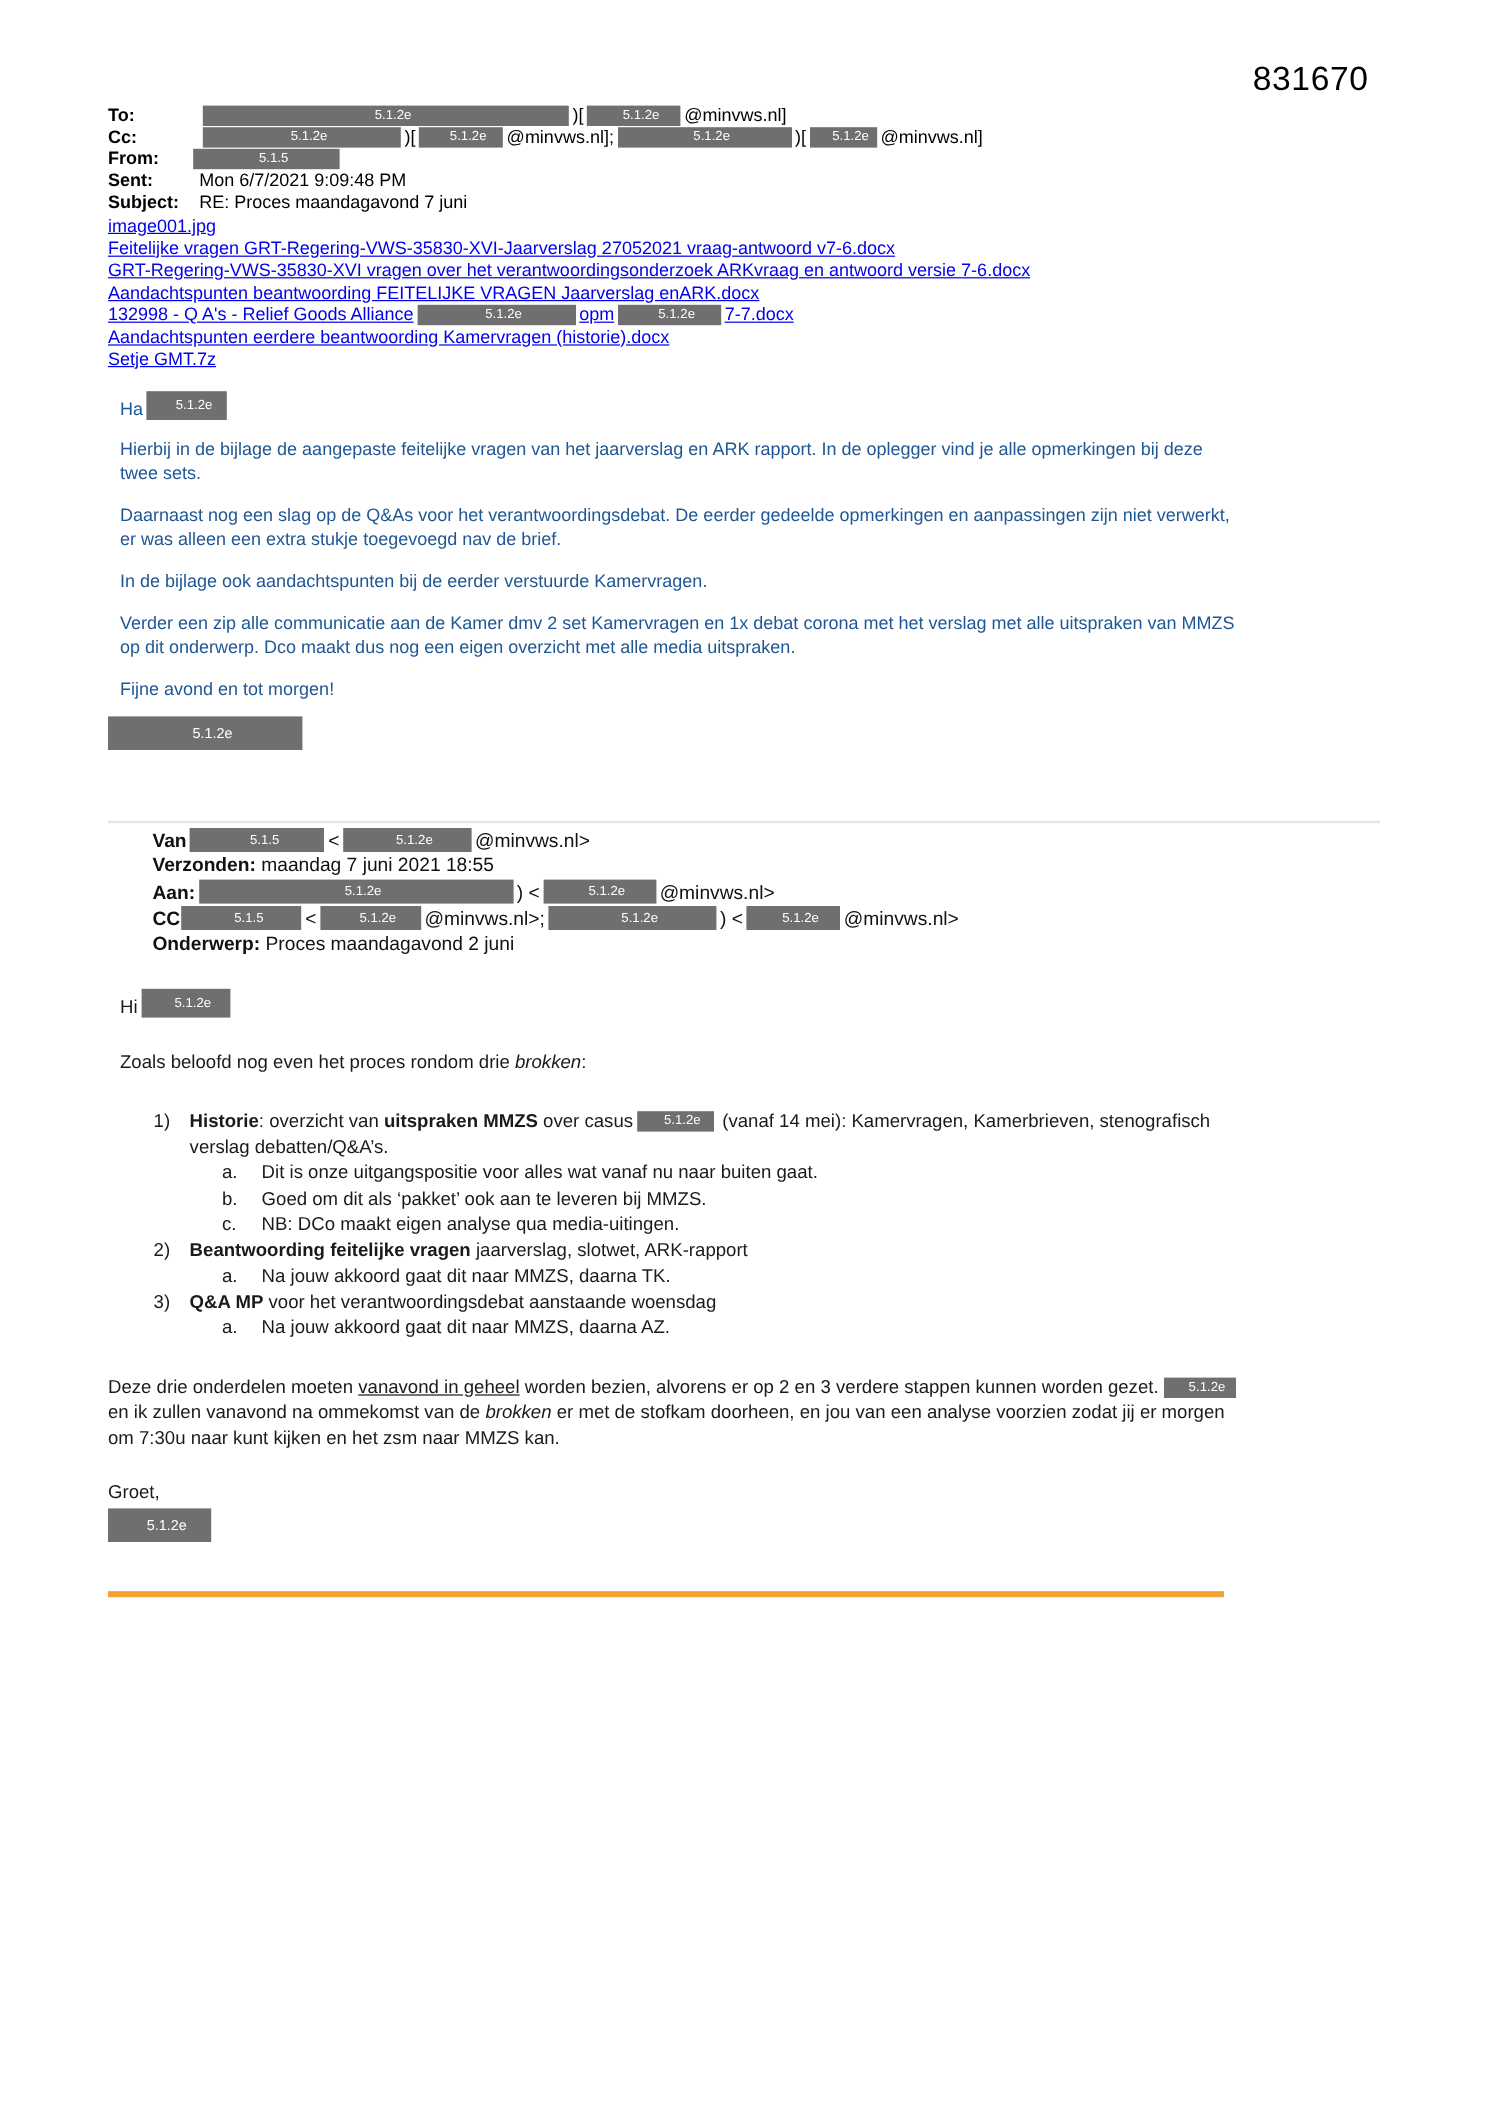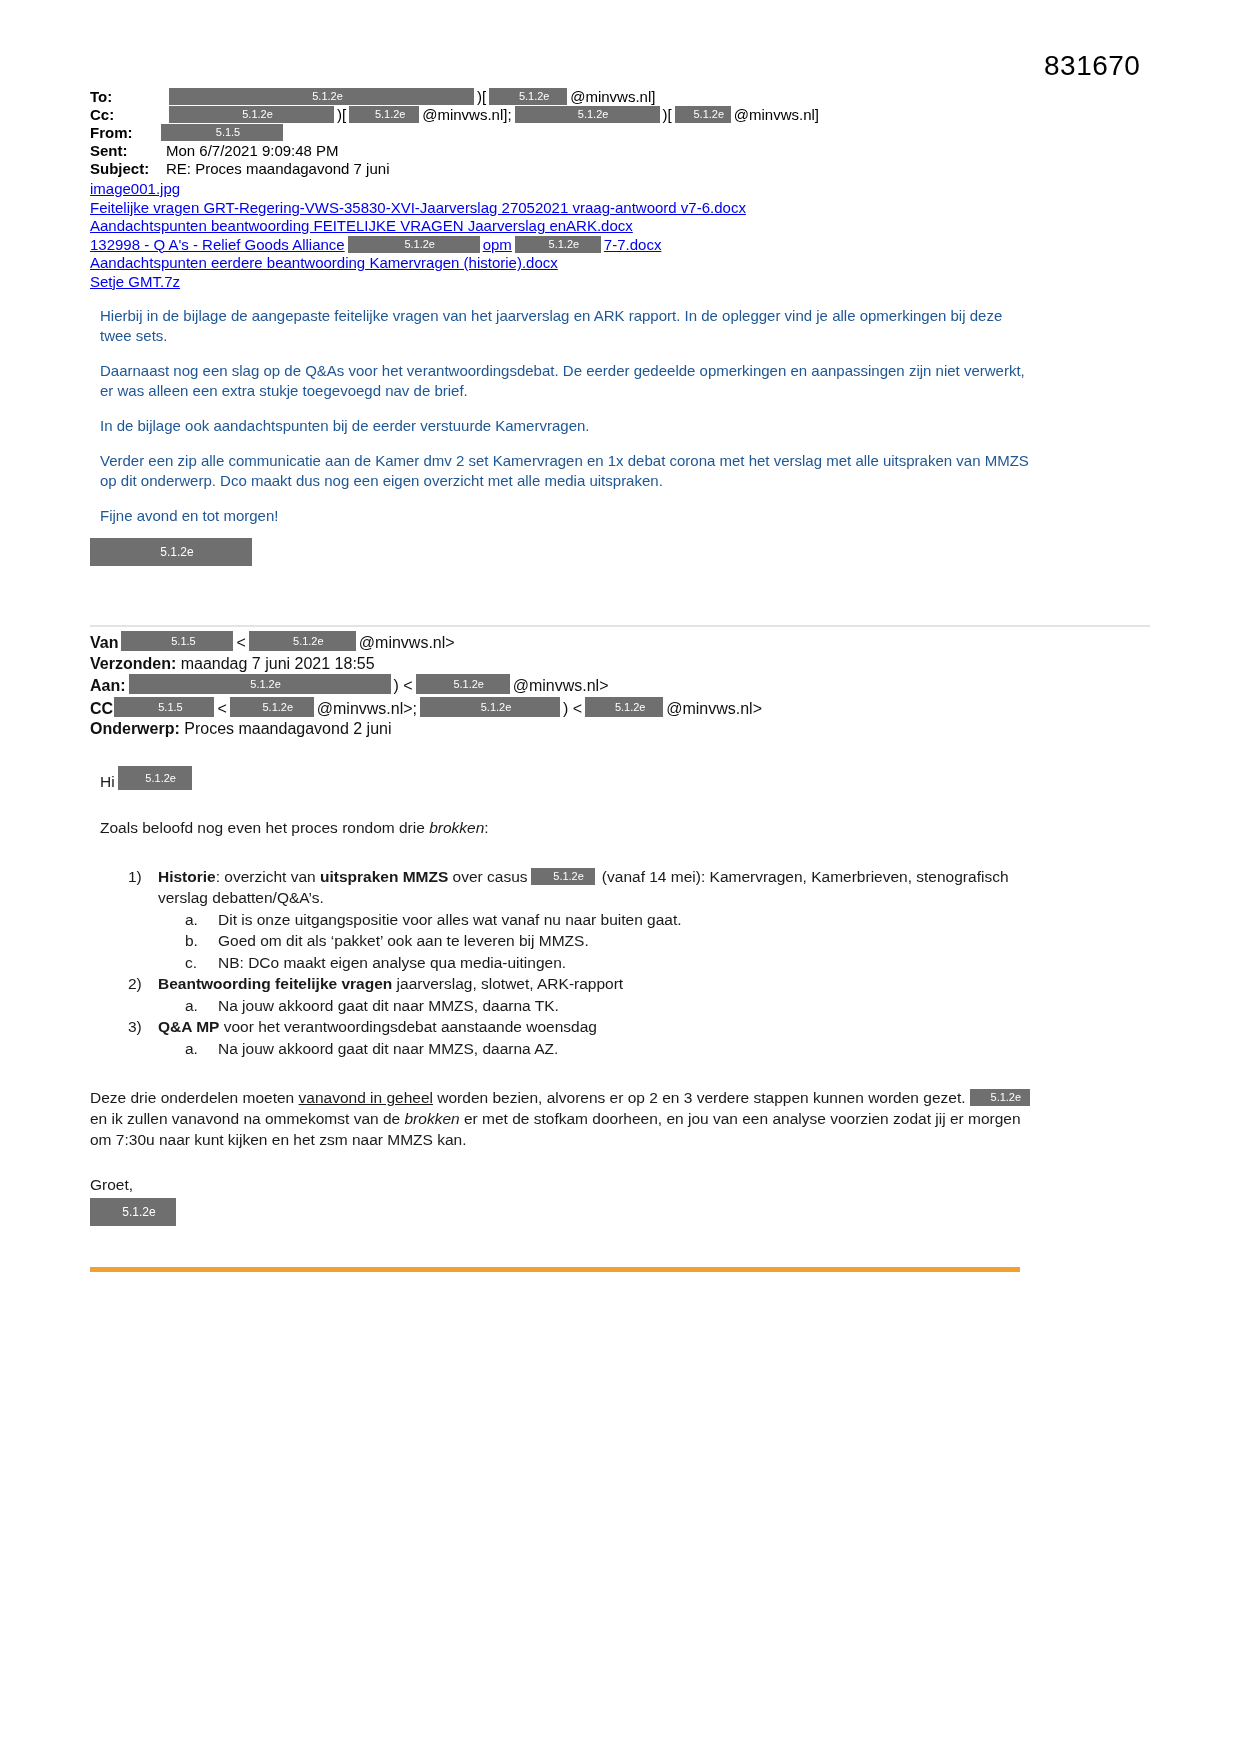--- a/index.html
+++ b/index.html
@@ -24,21 +24,21 @@
   .att, .attpart { color:#0000EB; text-decoration:underline; cursor:pointer; }
 
   
   .b1 { color:#1F5795; font-size:15px; line-height:20px; margin:15px 0 0 0; max-width:935px; }
   .greet1 { margin-top:16px; color:#1F5795; font-size:15px; }
   .sigbox { margin-top:12px; }
 
   .divider { border-top:2px solid #E4E4E4; width:1060px; margin-top:58px; }
 
   
-  .h2blk { margin-top:4px; }
+  .h2blk { margin-top:4px;margin-left:37px; }
   .h2row { font-size:16px; line-height:20.5px; color:#111; white-space:nowrap; }
   .h2row b { font-weight:bold; }
   .h2row .red { height:20px; line-height:20px; }
 
   
   .b2 { color:#1a1a1a; font-size:15.5px; line-height:21px; margin-top:26px; max-width:945px; }
   .greet2 { margin-top:26px; font-size:15.5px; }
   .greet2 .red, .greet1 .red { height:24px; line-height:24px; min-width:55px; }
 
   .list { margin-top:28px; }
@@ -77,28 +77,32 @@
         <span class="lbl">Sent:</span><span>Mon 6/7/2021 9:09:48 PM</span>
       </div>
       <div class="h1row">
         <span class="lbl">Subject:</span><span>RE: Proces maandagavond 7 juni</span>
       </div>
     </div>
 
     <div class="attwrap">
       <div class="attline"><a class="att">image001.jpg</a></div>
       <div class="attline"><a class="att">Feitelijke vragen GRT-Regering-VWS-35830-XVI-Jaarverslag 27052021 vraag-antwoord v7-6.docx</a></div>
+      <div class="attline"><a class="att">GRT-Regering-VWS-35830-XVI vragen over het verantwoordingsonderzoek ARKvraag en antwoord versie 7-6.docx</a></div>
       <div class="attline"><a class="att">Aandachtspunten beantwoording FEITELIJKE VRAGEN Jaarverslag enARK.docx</a></div>
       <div class="attline">
         <span class="attpart">132998 - Q  A's - Relief Goods Alliance</span><span class="red" style="width:120px">5.1.2e</span><span class="attpart">opm</span><span class="red" style="width:74px">5.1.2e</span><span class="attpart">7-7.docx</span>
       </div>
       <div class="attline"><a class="att">Aandachtspunten eerdere beantwoording Kamervragen (historie).docx</a></div>
       <div class="attline"><a class="att">Setje GMT.7z</a></div>
     </div>
 
+    <div class="greet1" style="margin-left:10px">
+      <span>Ha</span><span class="red" style="width:55px">5.1.2e</span>
+    </div>
     <p class="b1" style="margin-left:10px">Hierbij in de bijlage de aangepaste feitelijke vragen van het jaarverslag en ARK rapport. In de oplegger vind je alle opmerkingen bij deze twee sets.</p>
     <p class="b1" style="margin-left:10px">Daarnaast nog een slag op de Q&amp;As voor het verantwoordingsdebat. De eerder gedeelde opmerkingen en aanpassingen zijn niet verwerkt, er was alleen een extra stukje toegevoegd nav de brief.</p>
     <p class="b1" style="margin-left:10px">In de bijlage ook aandachtspunten bij de eerder verstuurde Kamervragen.</p>
     <p class="b1" style="margin-left:10px">Verder een zip alle communicatie aan de Kamer dmv 2 set Kamervragen en 1x debat corona met het verslag met alle uitspraken van MMZS op dit onderwerp. Dco maakt dus nog een eigen overzicht met alle media uitspraken.</p>
     <p class="b1" style="margin-left:10px">Fijne avond en tot morgen!</p>
     <div class="sigbox">
       <span class="red big" style="width:150px">5.1.2e</span>
     </div>
 
     <div class="divider"></div>

